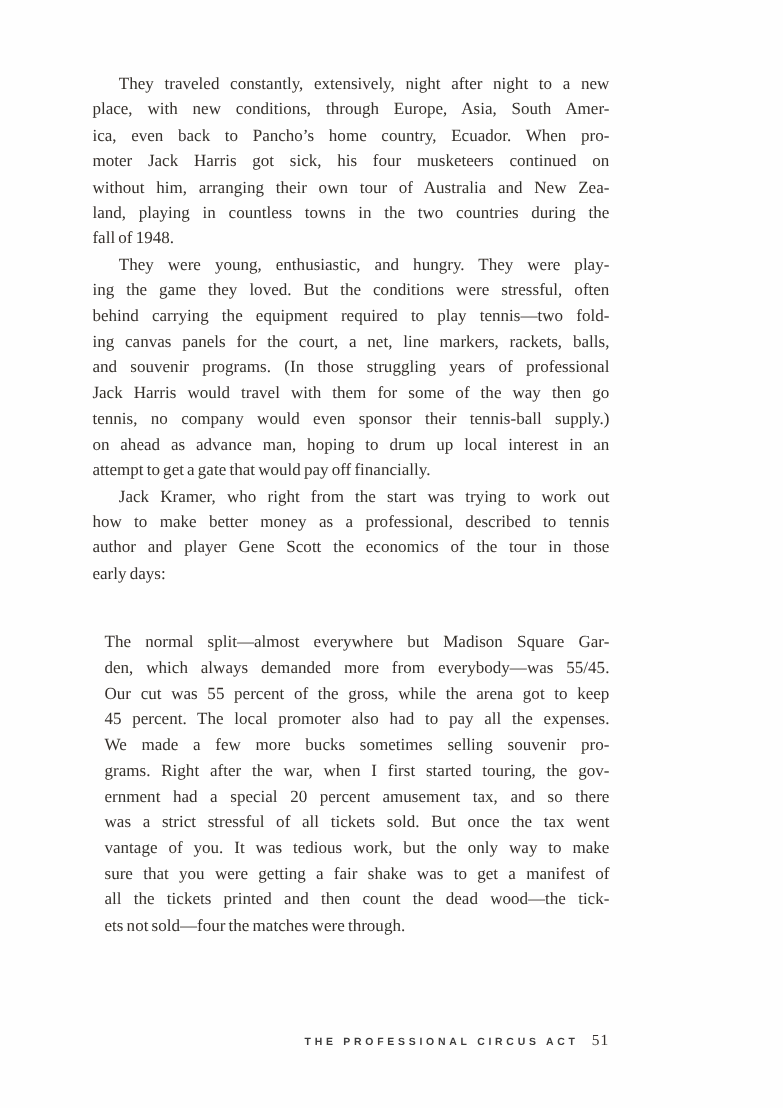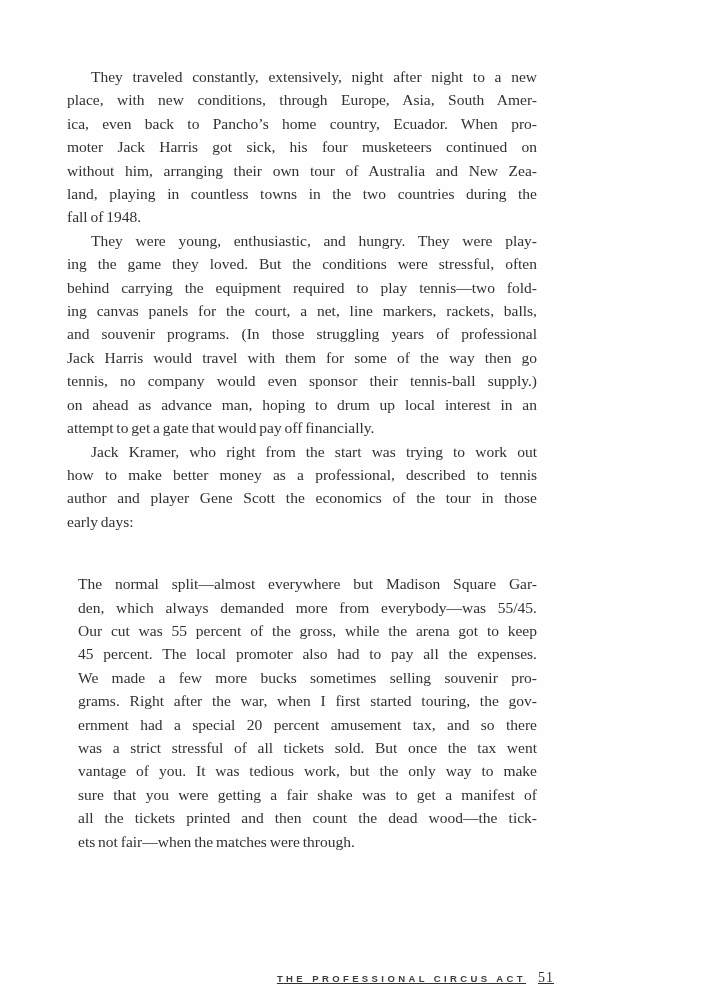--- a/index.html
+++ b/index.html
@@ -11,21 +11,21 @@
     position: relative;
     width: 712px;
     height: 1007px;
     background: #fefefe;
     overflow: hidden;
     font-family: "Liberation Serif", "DejaVu Serif", serif;
     color: #35302b;
   }
   .text-block {
     position: absolute;
-    left: 67px;
+    left: 84px;
     top: 65px;
     width: 470px;
   }
   .para { margin: 0; }
   .line {
     font-size: 15.5px;
     line-height: 23.4px;
     word-spacing: -1px;
     text-align: justify;
     text-align-last: justify;
@@ -37,25 +37,24 @@
   .line.indent {
     text-indent: 24px;
   }
   .para.quote {
     margin-top: 39px;
     padding-left: 11px;
   }
   .footer {
     position: absolute;
     left: 84px;
-    top: 968px;
+    top: 937px;
     width: 470px;
     text-align: right;
     white-space: nowrap;
-    text-decoration: underline;
   }
   .running-head {
     font-family: "Liberation Sans", sans-serif;
     font-size: 9.5px;
     font-weight: 600;
     letter-spacing: 3.4px;
     color: #3c3c3c;
   }
   .page-number {
     font-family: "Liberation Serif", "DejaVu Serif", serif;
@@ -101,19 +100,19 @@
         <div class="line">den, which always demanded more from everybody—was 55/45.</div>
         <div class="line">Our cut was 55 percent of the gross, while the arena got to keep</div>
         <div class="line">45 percent. The local promoter also had to pay all the expenses.</div>
         <div class="line">We made a few more bucks sometimes selling souvenir pro-</div>
         <div class="line">grams. Right after the war, when I first started touring, the gov-</div>
         <div class="line">ernment had a special 20 percent amusement tax, and so there</div>
         <div class="line">was a strict stressful of all tickets sold. But once the tax went</div>
         <div class="line">vantage of you. It was tedious work, but the only way to make</div>
         <div class="line">sure that you were getting a fair shake was to get a manifest of</div>
         <div class="line">all the tickets printed and then count the dead wood—the tick-</div>
-        <div class="line last">ets not fair—when the matches were through.</div>
+        <div class="line last">ets not sold—four the matches were through.</div>
       </div>
     </div>
   <div class="footer">
     <span class="running-head">THE PROFESSIONAL CIRCUS ACT</span><span class="page-number">51</span>
   </div>
 </div>
 
 </body></html>

